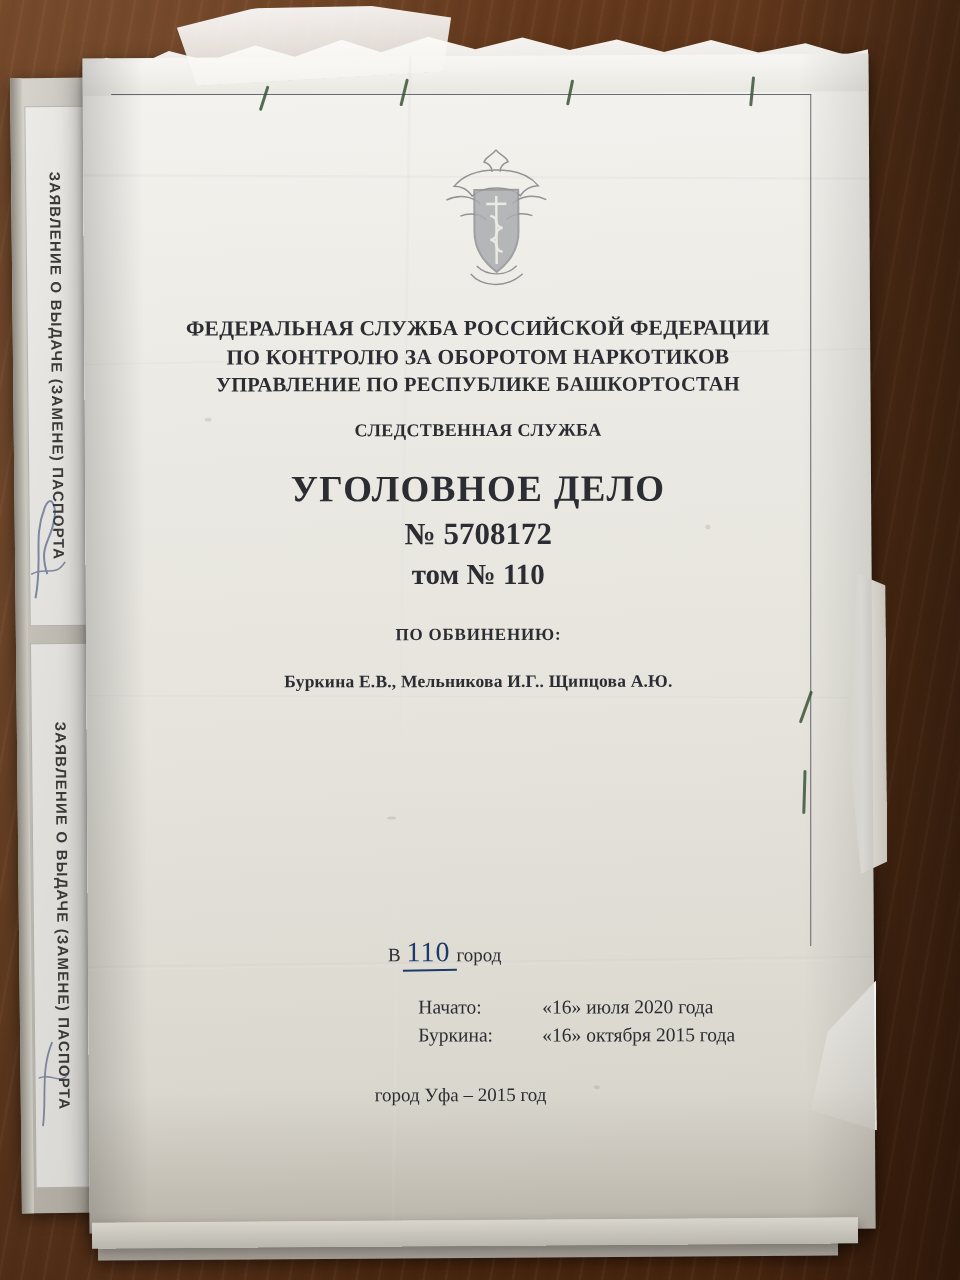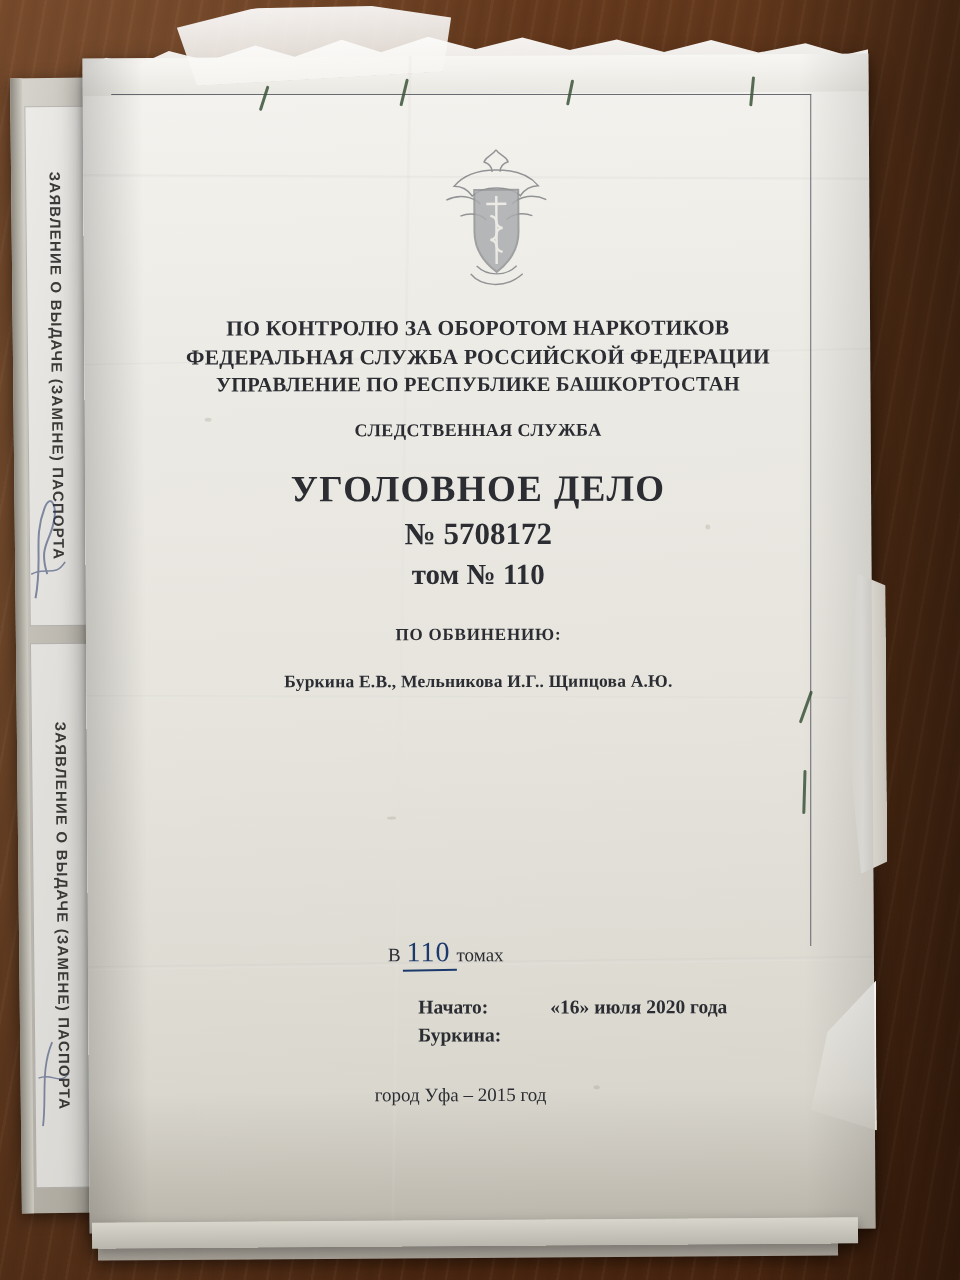--- a/index.html
+++ b/index.html
@@ -300,21 +300,21 @@
   .dates {
     position: absolute;
     left: 330px;
     top: 938px;
     font-family: "Liberation Serif", serif;
     font-size: 19.5px;
     color: #2b2d33;
     line-height: 1.45;
     transform: rotate(0.3deg);
   }
-  .dates .row { display: flex; gap: 20px; white-space: nowrap; font-weight: bold; }
+  .dates .row { display: flex; gap: 12px; white-space: nowrap; }
   .dates .key { min-width: 112px; }
 
   .city {
     position: absolute;
     left: 286px;
     top: 1028px;
     font-family: "Liberation Serif", serif;
     font-size: 19px;
     color: #2b2d33;
     transform: rotate(0.3deg);
@@ -431,48 +431,49 @@
       </g>
 
       <g fill="none" stroke="#3c4049" stroke-width="1.4">
         <path d="M40 132 c 10 12 34 16 52 0"></path>
         <path d="M46 124 c 6 6 12 8 20 8 c 8 0 14 -2 20 -8"></path>
       </g>
     </svg>
 
     <div class="doc-text">
       <div class="org-lines">
+        <div>ФЕДЕРАЛЬНАЯ СЛУЖБА РОССИЙСКОЙ ФЕДЕРАЦИИ</div>
         <div>ПО КОНТРОЛЮ ЗА ОБОРОТОМ НАРКОТИКОВ</div>
-        <div>ФЕДЕРАЛЬНАЯ СЛУЖБА РОССИЙСКОЙ ФЕДЕРАЦИИ</div>
         <div class="l3">УПРАВЛЕНИЕ ПО РЕСПУБЛИКЕ БАШКОРТОСТАН</div>
       </div>
 
       <div class="service">СЛЕДСТВЕННАЯ СЛУЖБА</div>
 
       <div class="case-title">УГОЛОВНОЕ ДЕЛО</div>
       <div class="case-number">№ 5708172</div>
       <div class="case-volume">том № 110</div>
 
       <div class="accusation-label">ПО ОБВИНЕНИЮ:</div>
       <div class="accused">Буркина Е.В., Мельникова И.Г.. Щипцова А.Ю.</div>
     </div>
 
     <div class="volumes">
       <span>В</span>
       <span class="hand">110</span>
-      <span>томах</span>
+      <span>город</span>
     </div>
 
     <div class="dates">
       <div class="row">
         <span class="key">Начато:</span>
         <span>«16» июля 2020 года</span>
       </div>
       <div class="row">
         <span class="key">Буркина:</span>
+        <span>«16» октября 2015 года</span>
       </div>
     </div>
 
     <div class="city">город Уфа – 2015 год</div>
 
     <div class="page-curl-right"></div>
     <div class="dogear"></div>
 
     <div class="shade-left"></div>
     <div class="shade-right"></div>

